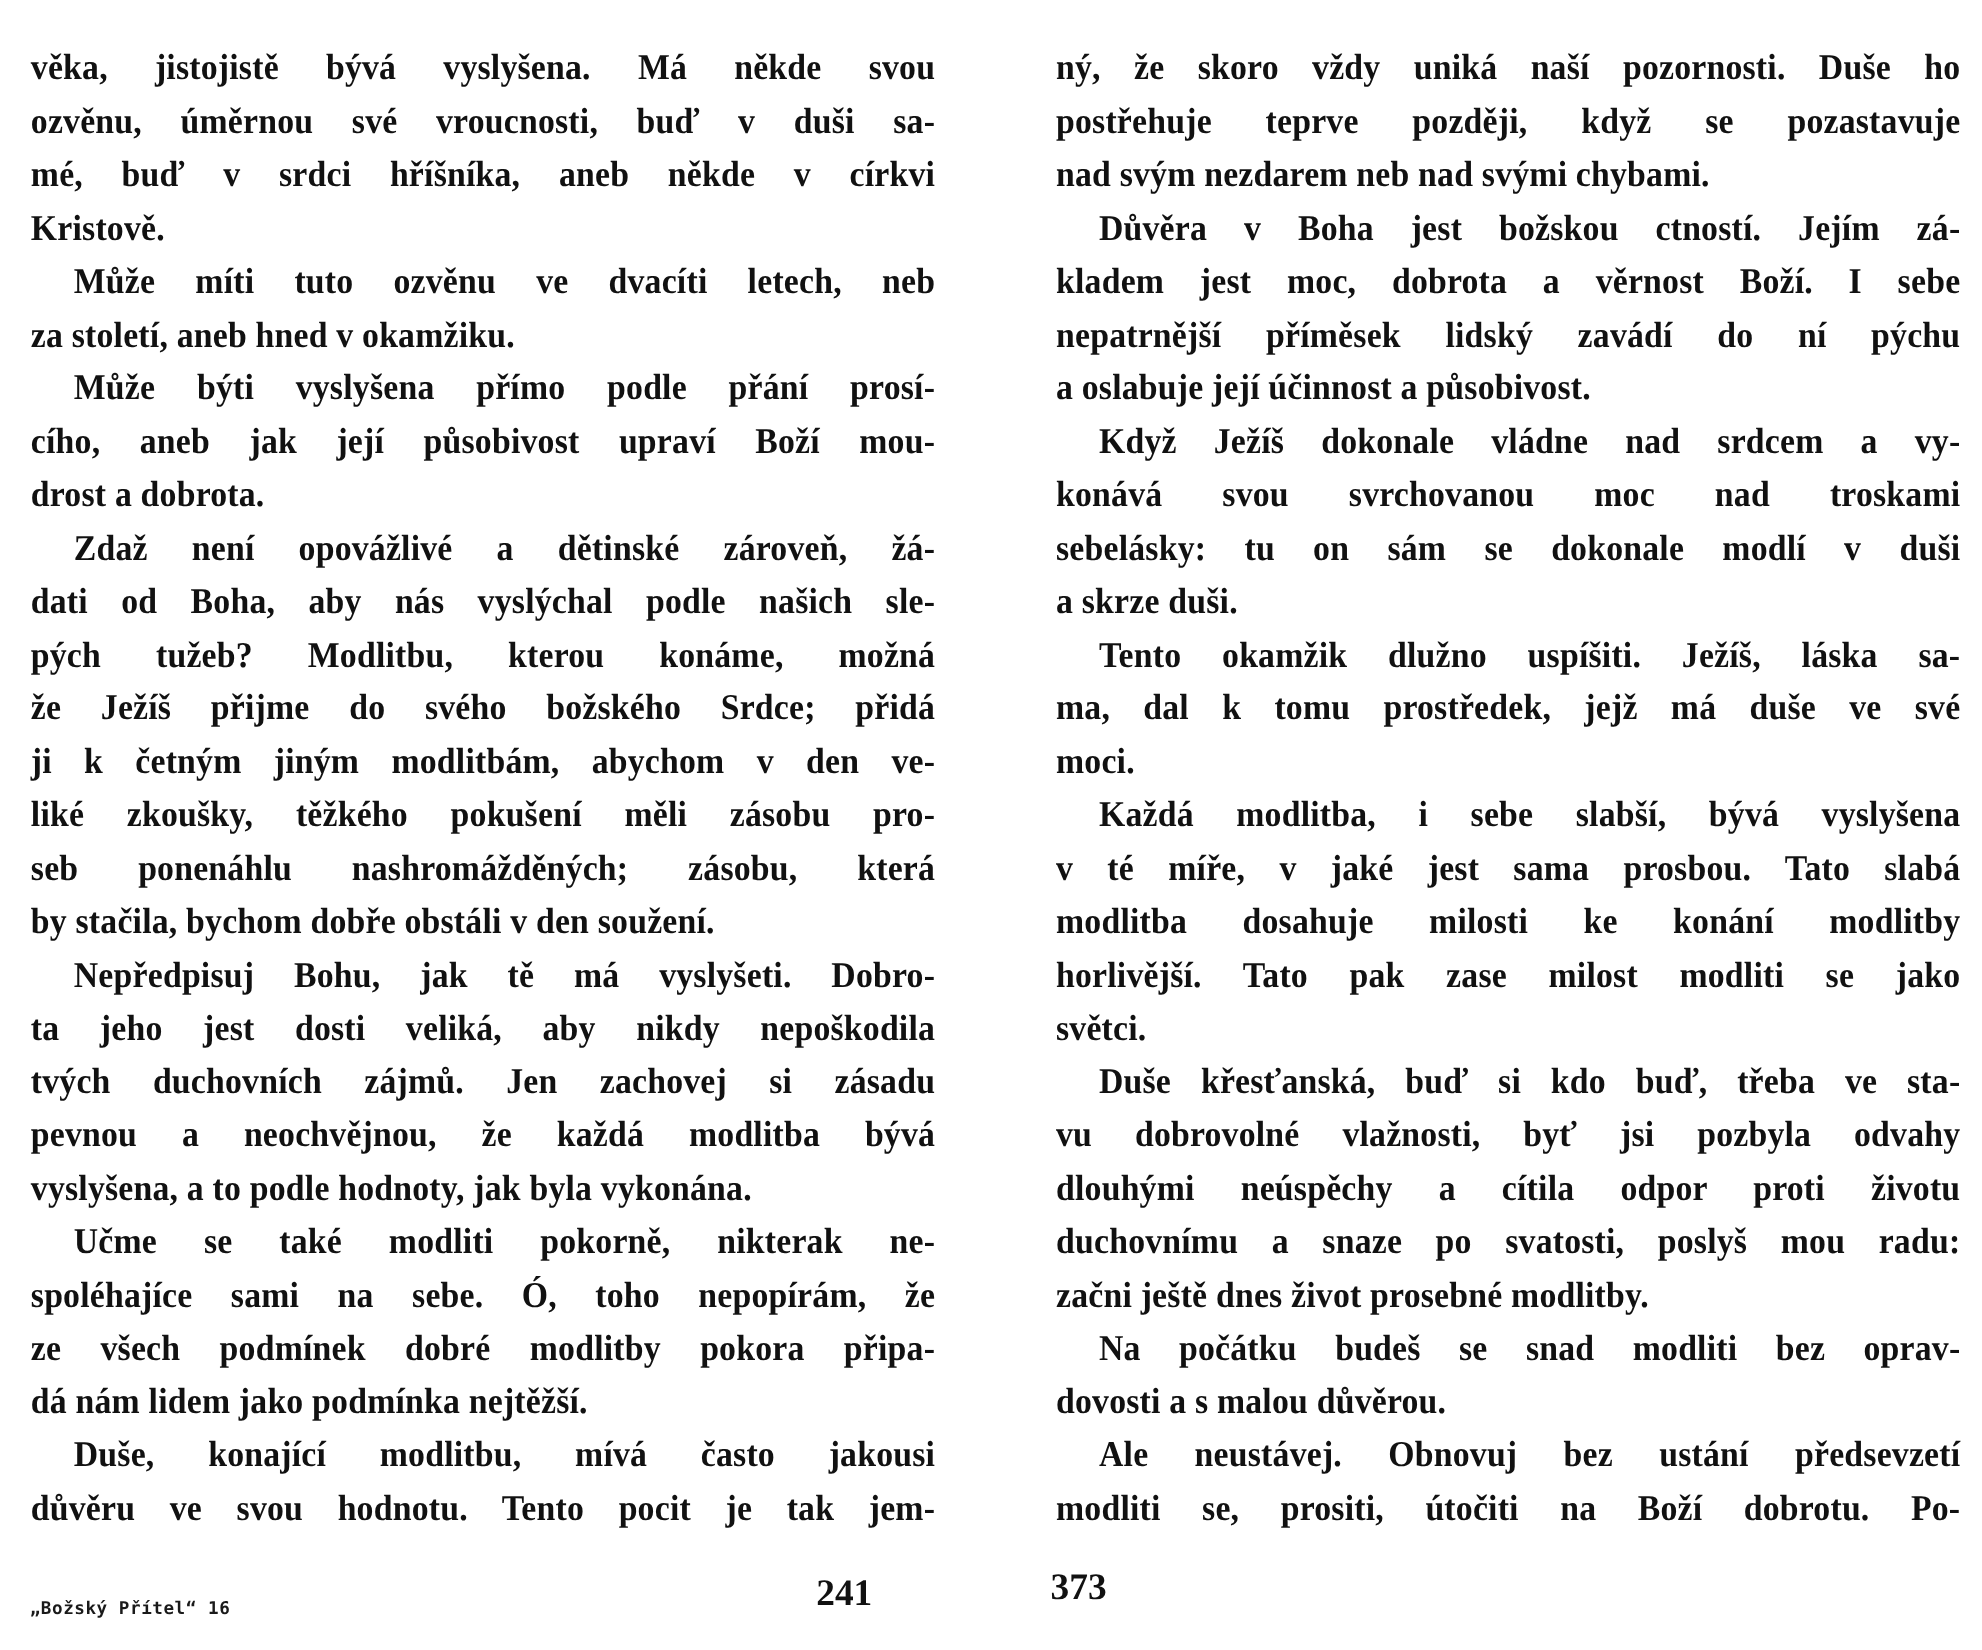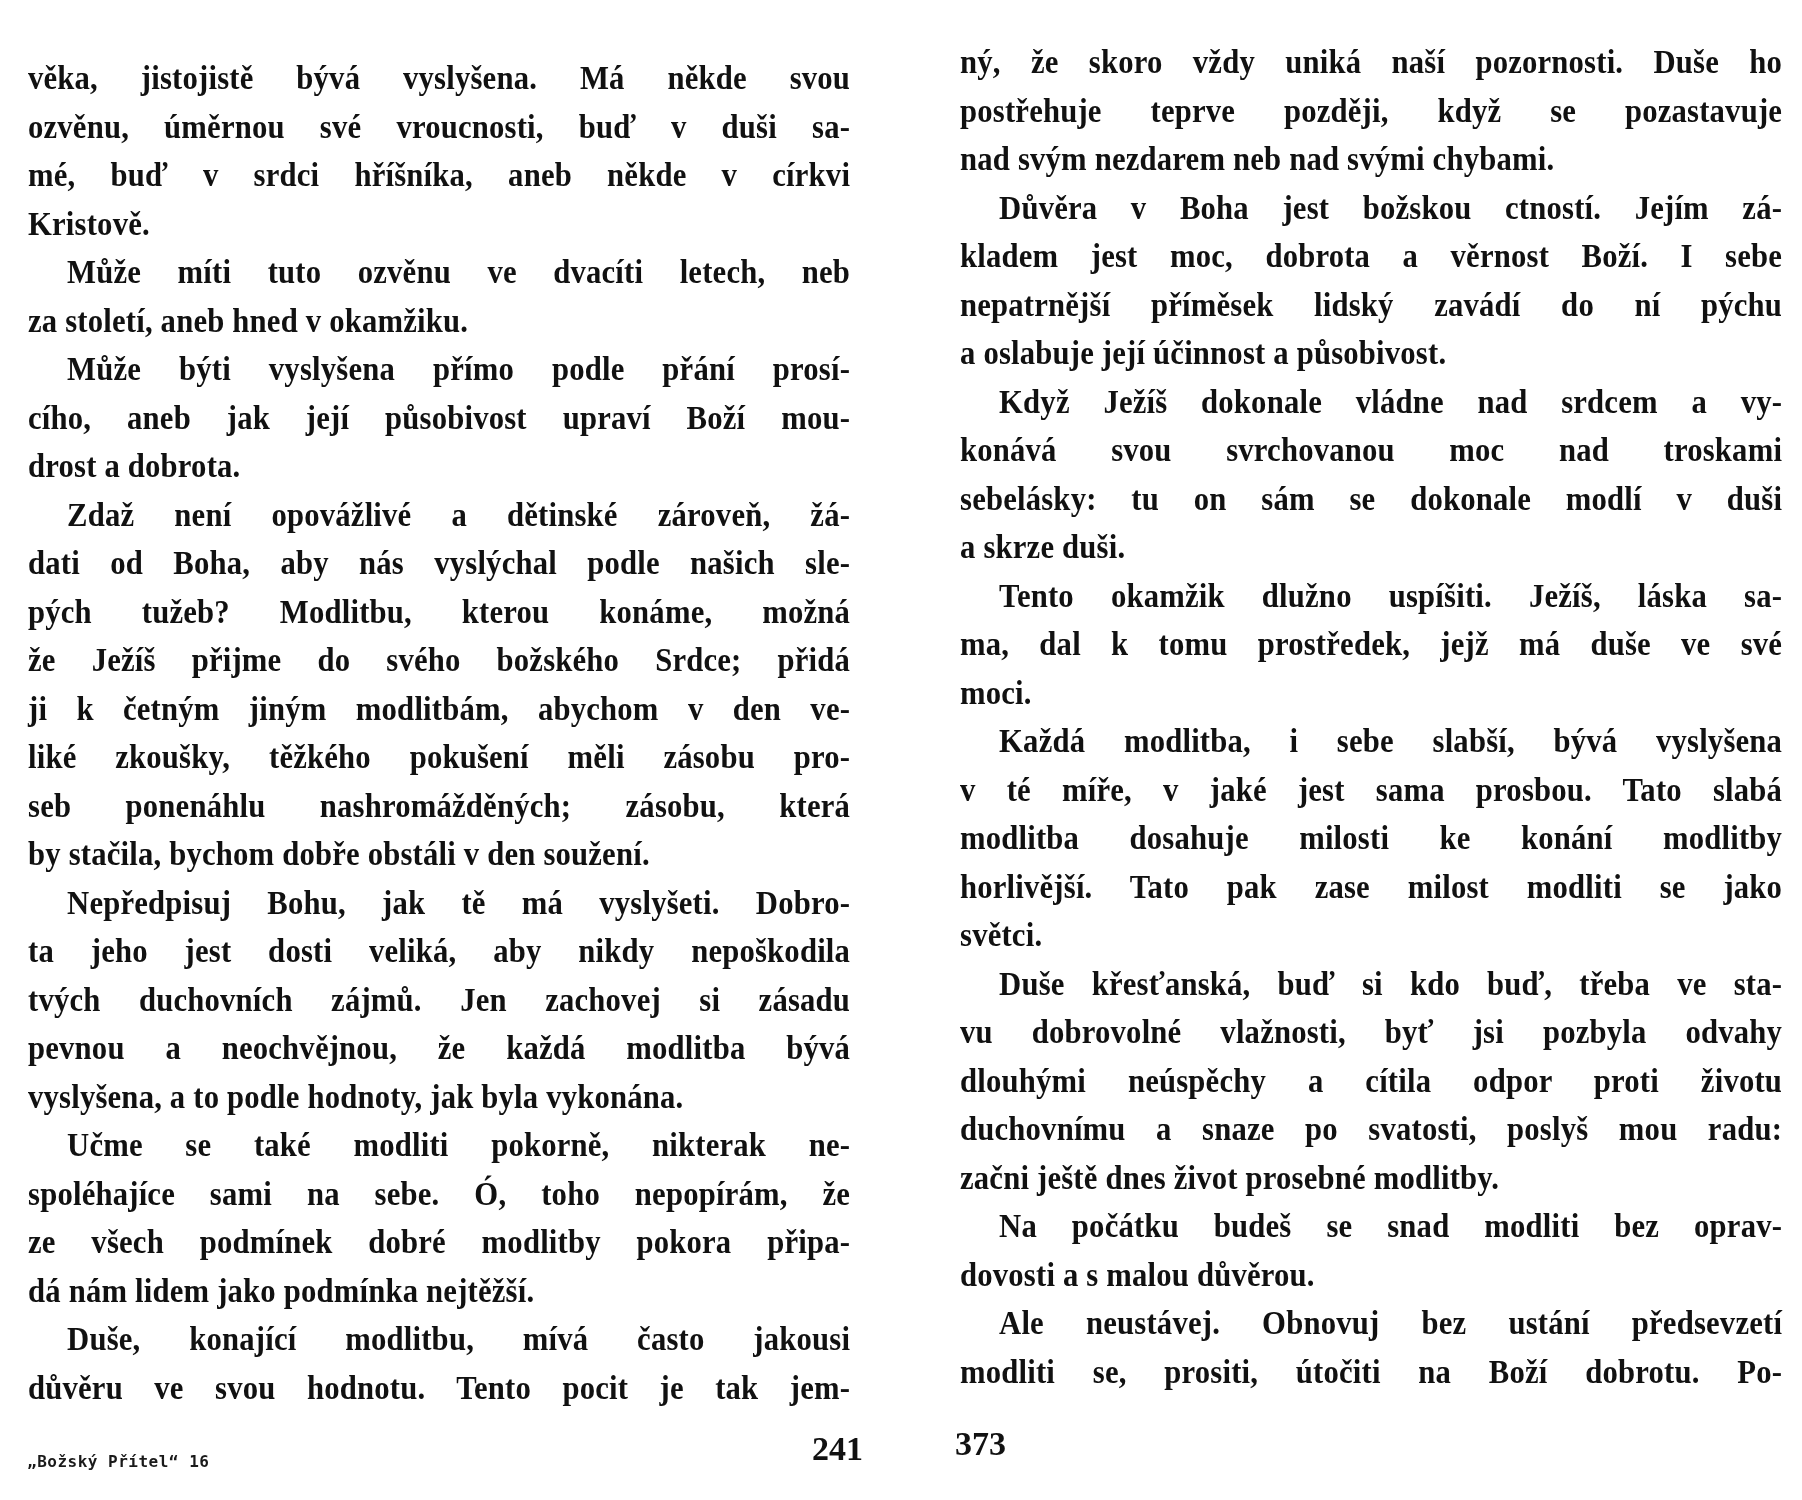--- a/index.html
+++ b/index.html
@@ -21,21 +21,21 @@
       height: 1500px;
     }
     .page-left { left: 0; width: 900px; }
     .page-right { left: 900px; width: 902px; text-decoration: underline; }
 
     .text-block {
       position: absolute;
       top: 38px;
       width: 822px;
     }
-    .page-left .text-block { left: 28px; margin-top: 16px; }
+    .page-left .text-block { left: 28px; }
     .page-right .text-block { left: 60px; }
 
     .line {
       display: block;
       height: 48.5px;
       line-height: 48.5px;
       font-size: 33px;
       font-weight: bold;
       white-space: nowrap;
       text-align: justify;
@@ -62,21 +62,21 @@
       font-size: 16px;
       letter-spacing: 0.5px;
       color: #1a1a1a;
     }
     .page-number {
       position: absolute;
       font-size: 34px;
       font-weight: bold;
       color: #111111;
     }
-    .page-left .page-number { left: 812px; top: 1430px; }
+    .page-left .page-number { left: 742px; top: 1430px; }
     .page-right .page-number { left: 55px; top: 1425px; }
   </style>
 </head>
 <body>
 
 <div class="page page-left">
   <div class="text-block" id="left-lines">
       <span class="line">věka, jistojistě bývá vyslyšena. Má někde svou</span>
       <span class="line">ozvěnu, úměrnou své vroucnosti, buď v duši sa-</span>
       <span class="line">mé, buď v srdci hříšníka, aneb někde v církvi</span>

